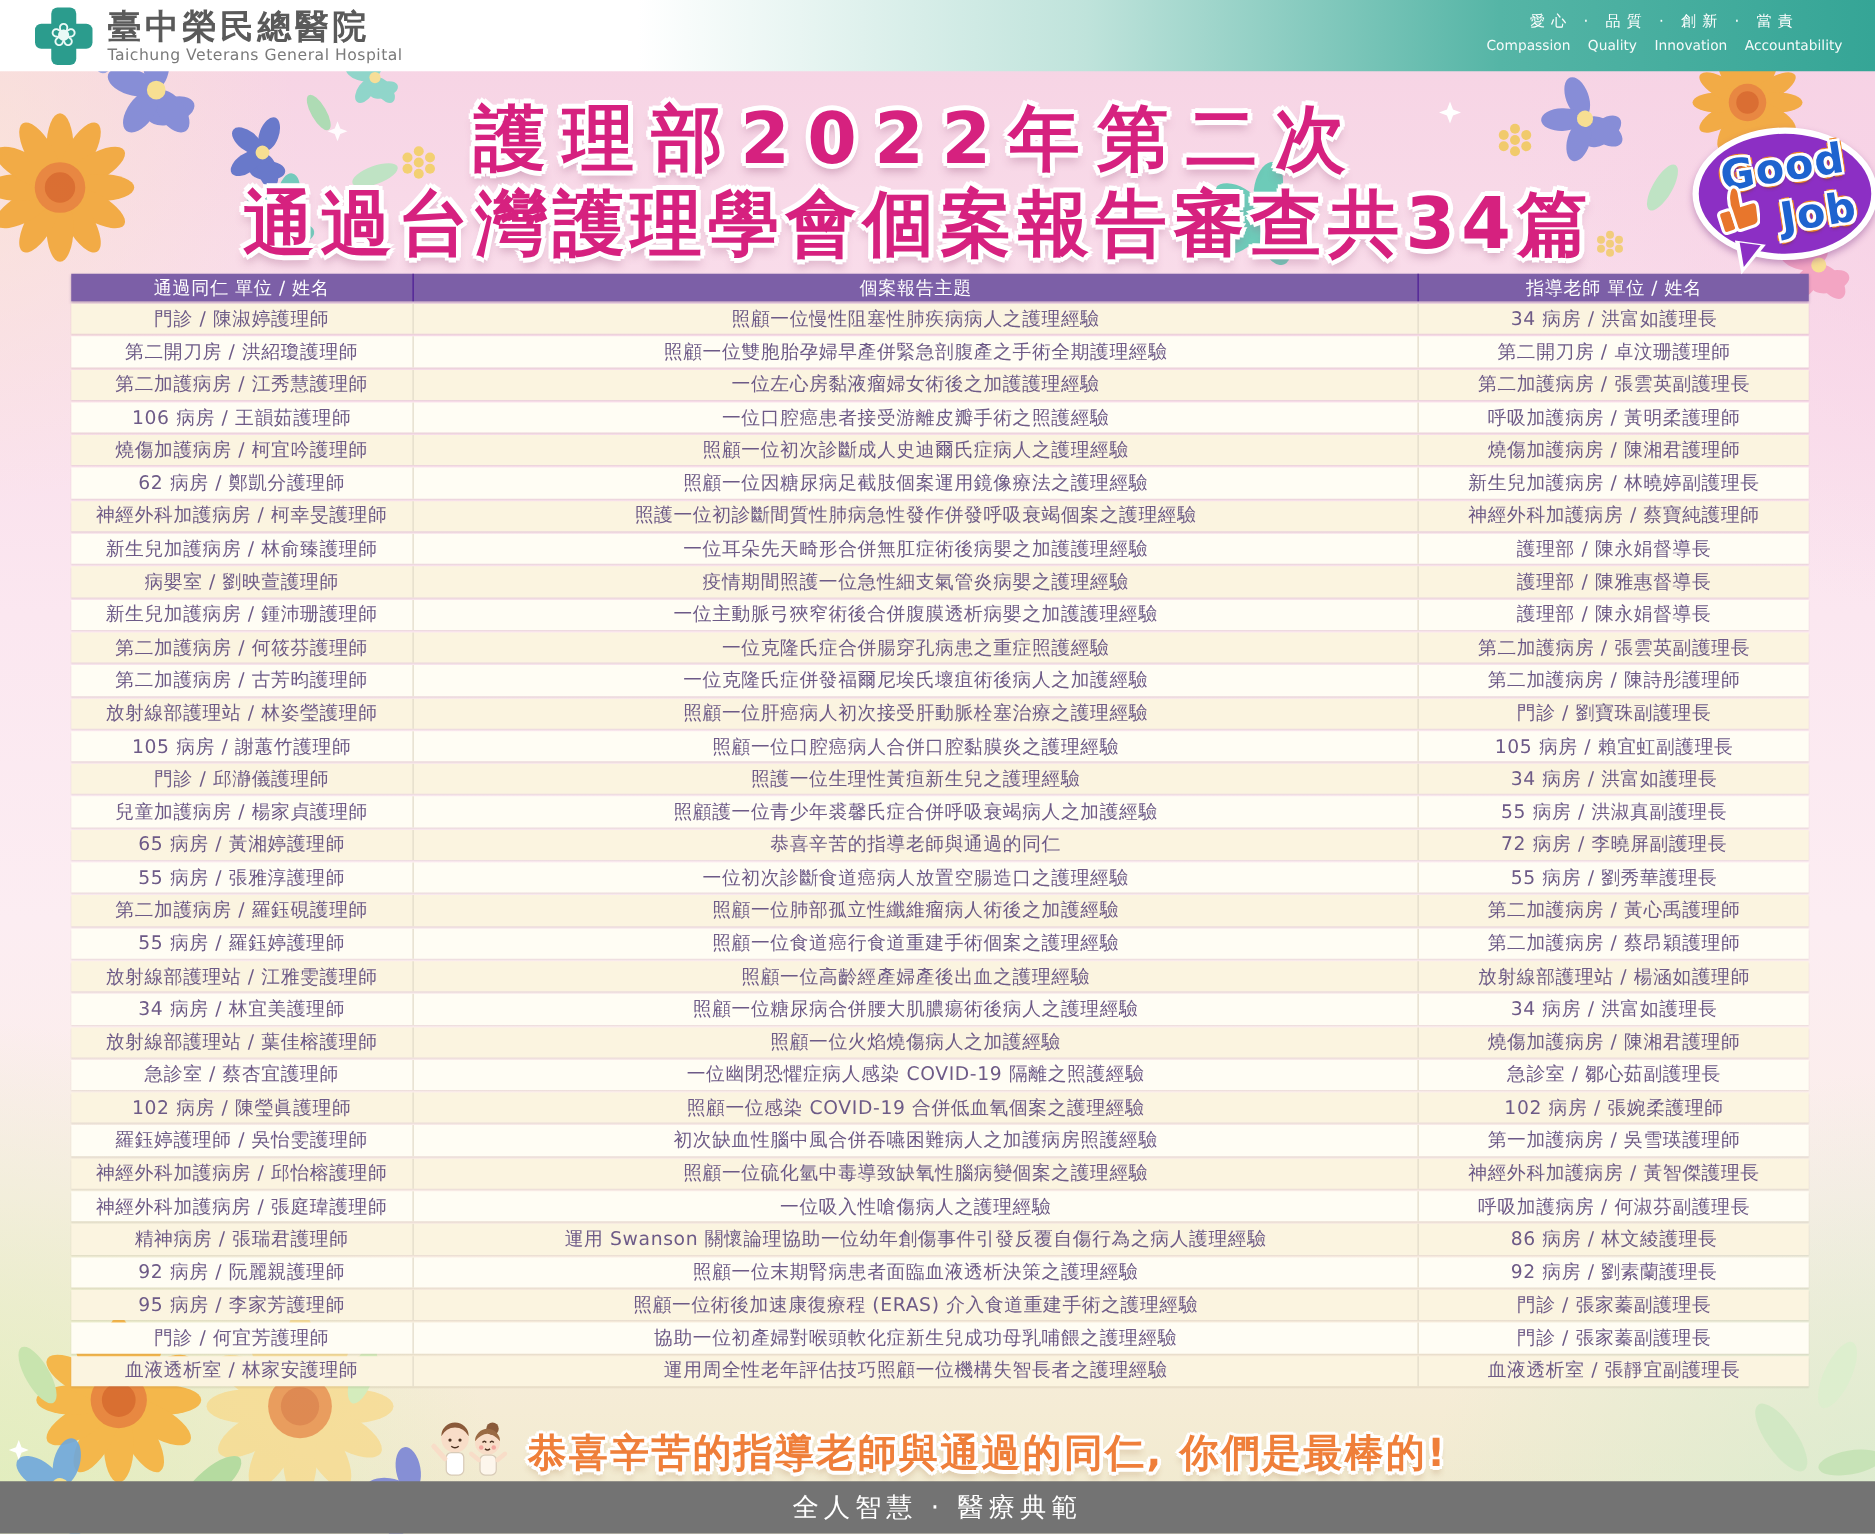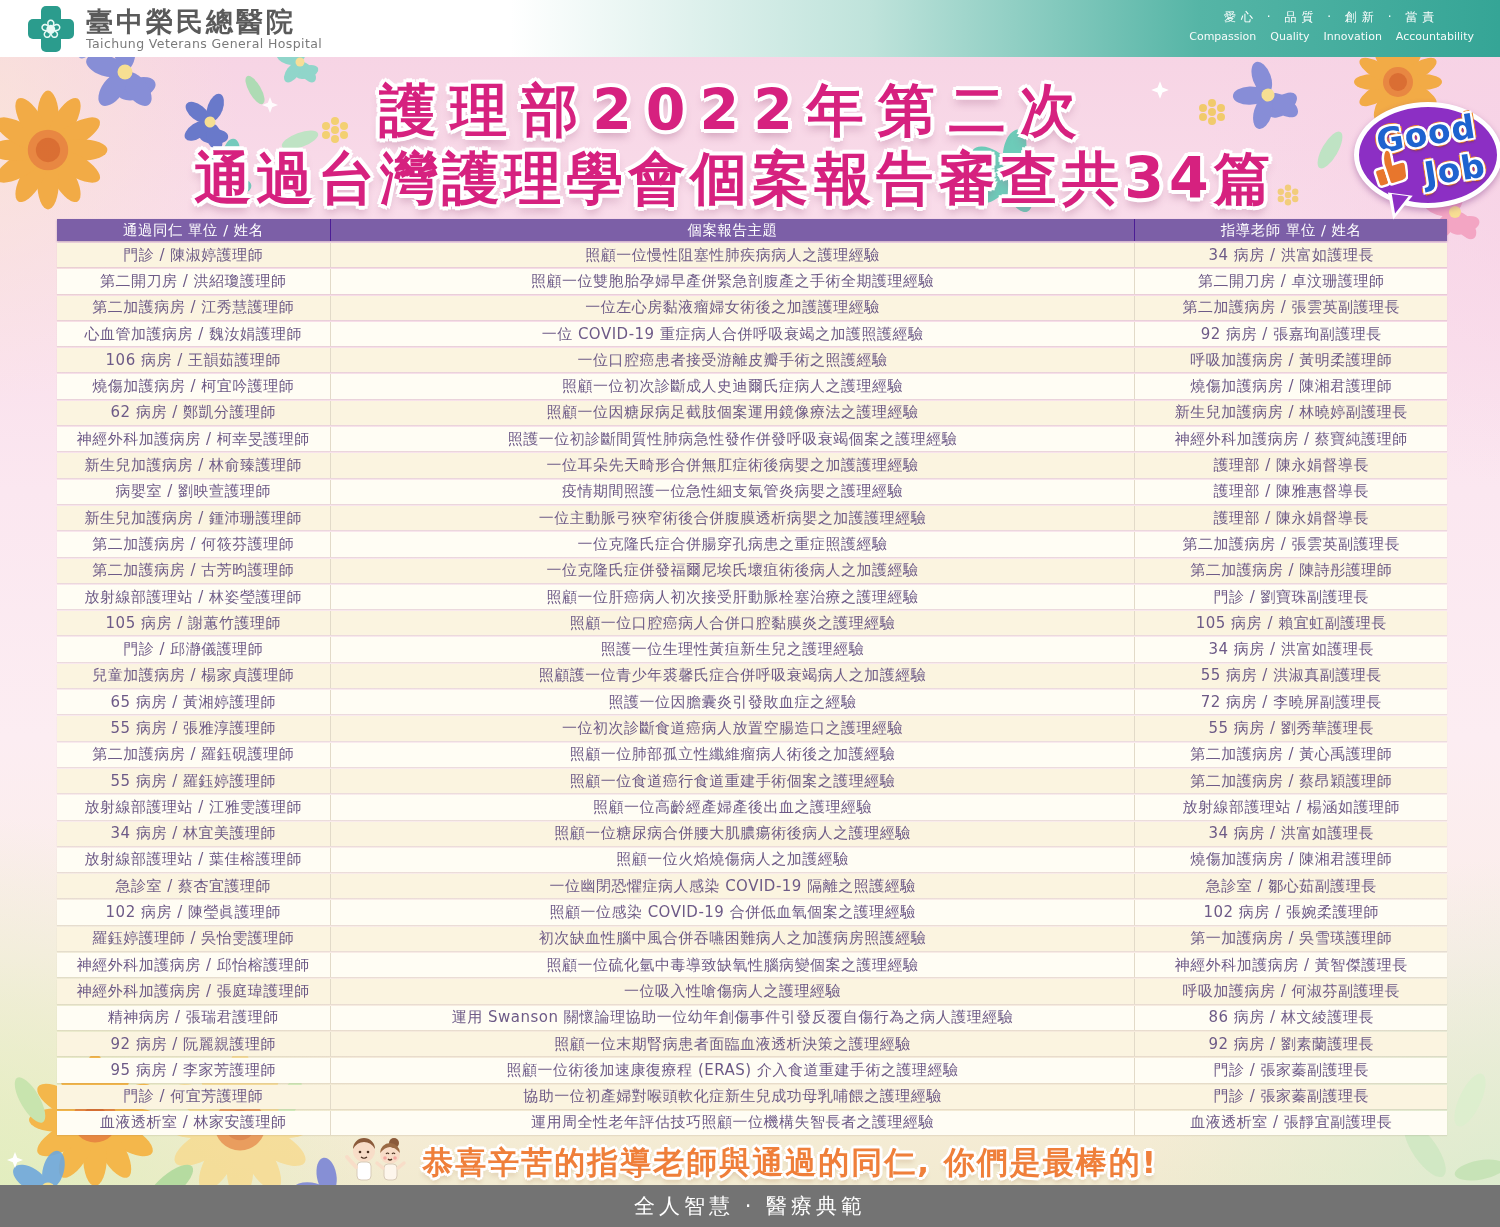--- a/index.html
+++ b/index.html
@@ -230,25 +230,20 @@
         <div class="t-cell c0">第二開刀房 / 洪紹瓊護理師</div>
         <div class="t-cell c1">照顧一位雙胞胎孕婦早產併緊急剖腹產之手術全期護理經驗</div>
         <div class="t-cell c2">第二開刀房 / 卓汶珊護理師</div>
       </div>
       <div class="t-row">
         <div class="t-cell c0">第二加護病房 / 江秀慧護理師</div>
         <div class="t-cell c1">一位左心房黏液瘤婦女術後之加護護理經驗</div>
         <div class="t-cell c2">第二加護病房 / 張雲英副護理長</div>
       </div>
       <div class="t-row">
-        <div class="t-cell c0">心血管加護病房 / 魏汝娟護理師</div>
-        <div class="t-cell c1">一位 COVID-19 重症病人合併呼吸衰竭之加護照護經驗</div>
-        <div class="t-cell c2">92 病房 / 張嘉珣副護理長</div>
-      </div>
-      <div class="t-row">
         <div class="t-cell c0">106 病房 / 王韻茹護理師</div>
         <div class="t-cell c1">一位口腔癌患者接受游離皮瓣手術之照護經驗</div>
         <div class="t-cell c2">呼吸加護病房 / 黃明柔護理師</div>
       </div>
       <div class="t-row">
         <div class="t-cell c0">燒傷加護病房 / 柯宜吟護理師</div>
         <div class="t-cell c1">照顧一位初次診斷成人史迪爾氏症病人之護理經驗</div>
         <div class="t-cell c2">燒傷加護病房 / 陳湘君護理師</div>
       </div>
       <div class="t-row">
@@ -301,21 +296,21 @@
         <div class="t-cell c1">照護一位生理性黃疸新生兒之護理經驗</div>
         <div class="t-cell c2">34 病房 / 洪富如護理長</div>
       </div>
       <div class="t-row">
         <div class="t-cell c0">兒童加護病房 / 楊家貞護理師</div>
         <div class="t-cell c1">照顧護一位青少年裘馨氏症合併呼吸衰竭病人之加護經驗</div>
         <div class="t-cell c2">55 病房 / 洪淑真副護理長</div>
       </div>
       <div class="t-row">
         <div class="t-cell c0">65 病房 / 黃湘婷護理師</div>
-        <div class="t-cell c1">照護一位因膽囊炎引發敗血症之經驗</div>
+        <div class="t-cell c1">恭喜辛苦的指導老師與通過的同仁</div>
         <div class="t-cell c2">72 病房 / 李曉屏副護理長</div>
       </div>
       <div class="t-row">
         <div class="t-cell c0">55 病房 / 張雅淳護理師</div>
         <div class="t-cell c1">一位初次診斷食道癌病人放置空腸造口之護理經驗</div>
         <div class="t-cell c2">55 病房 / 劉秀華護理長</div>
       </div>
       <div class="t-row">
         <div class="t-cell c0">第二加護病房 / 羅鈺硯護理師</div>
         <div class="t-cell c1">照顧一位肺部孤立性纖維瘤病人術後之加護經驗</div>

